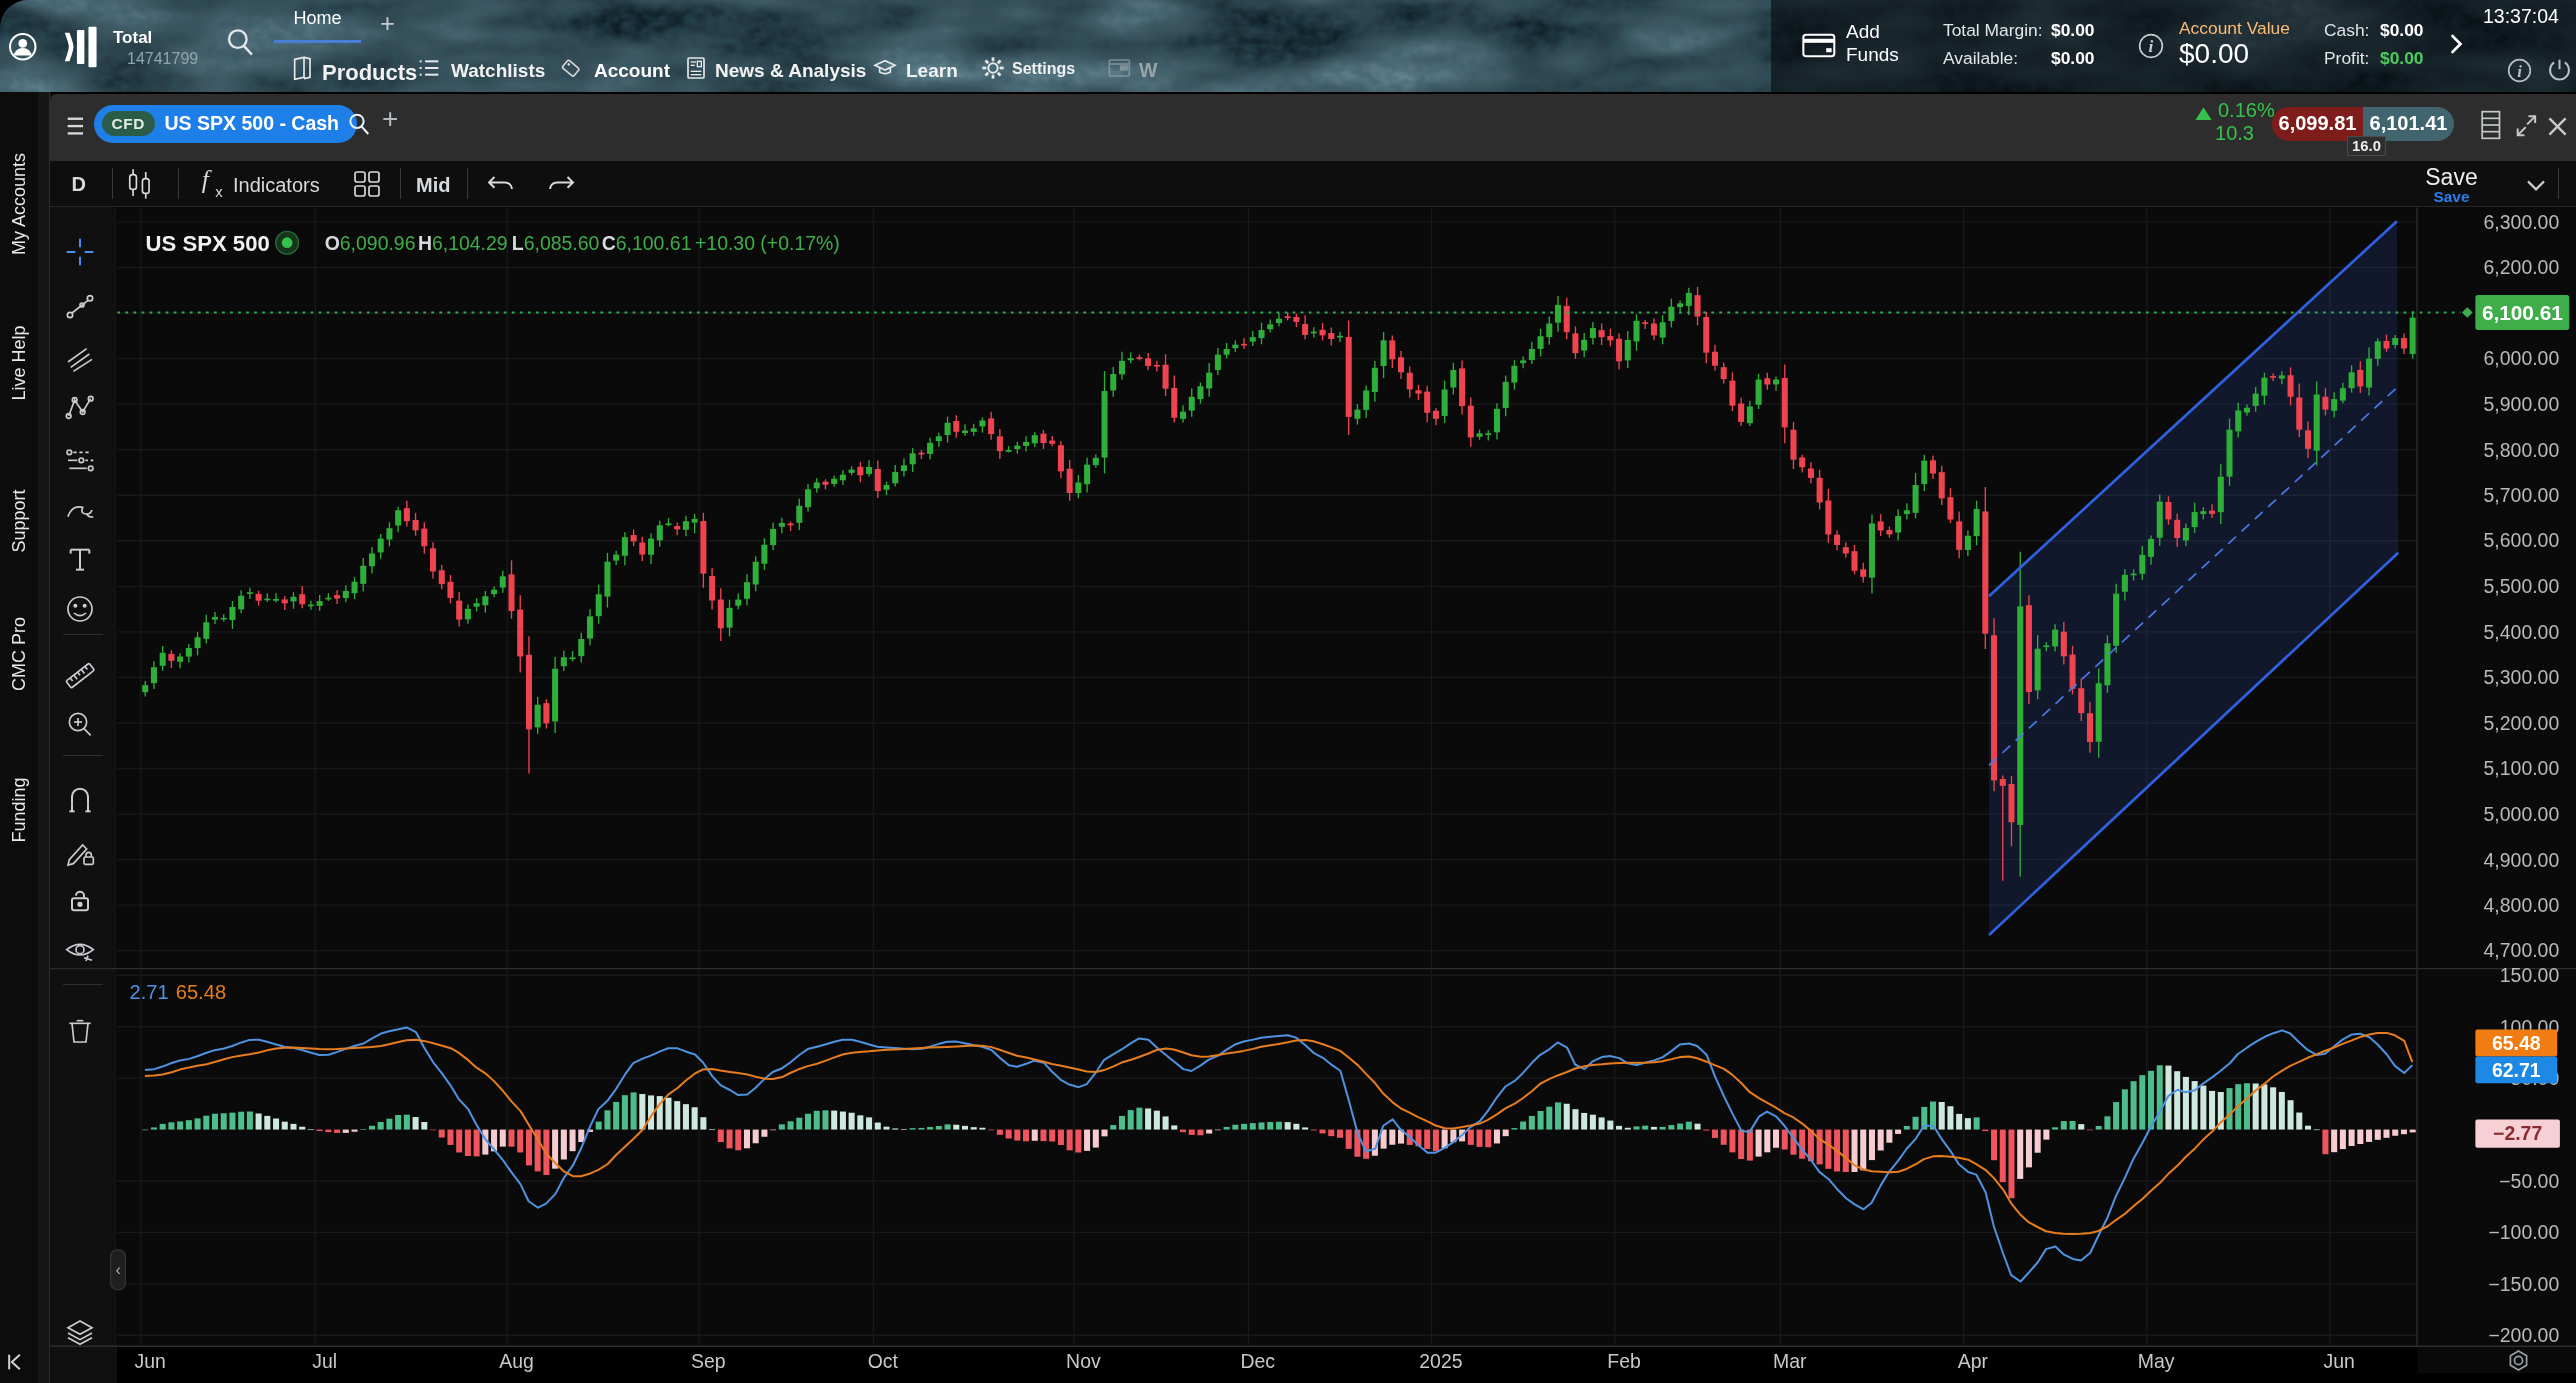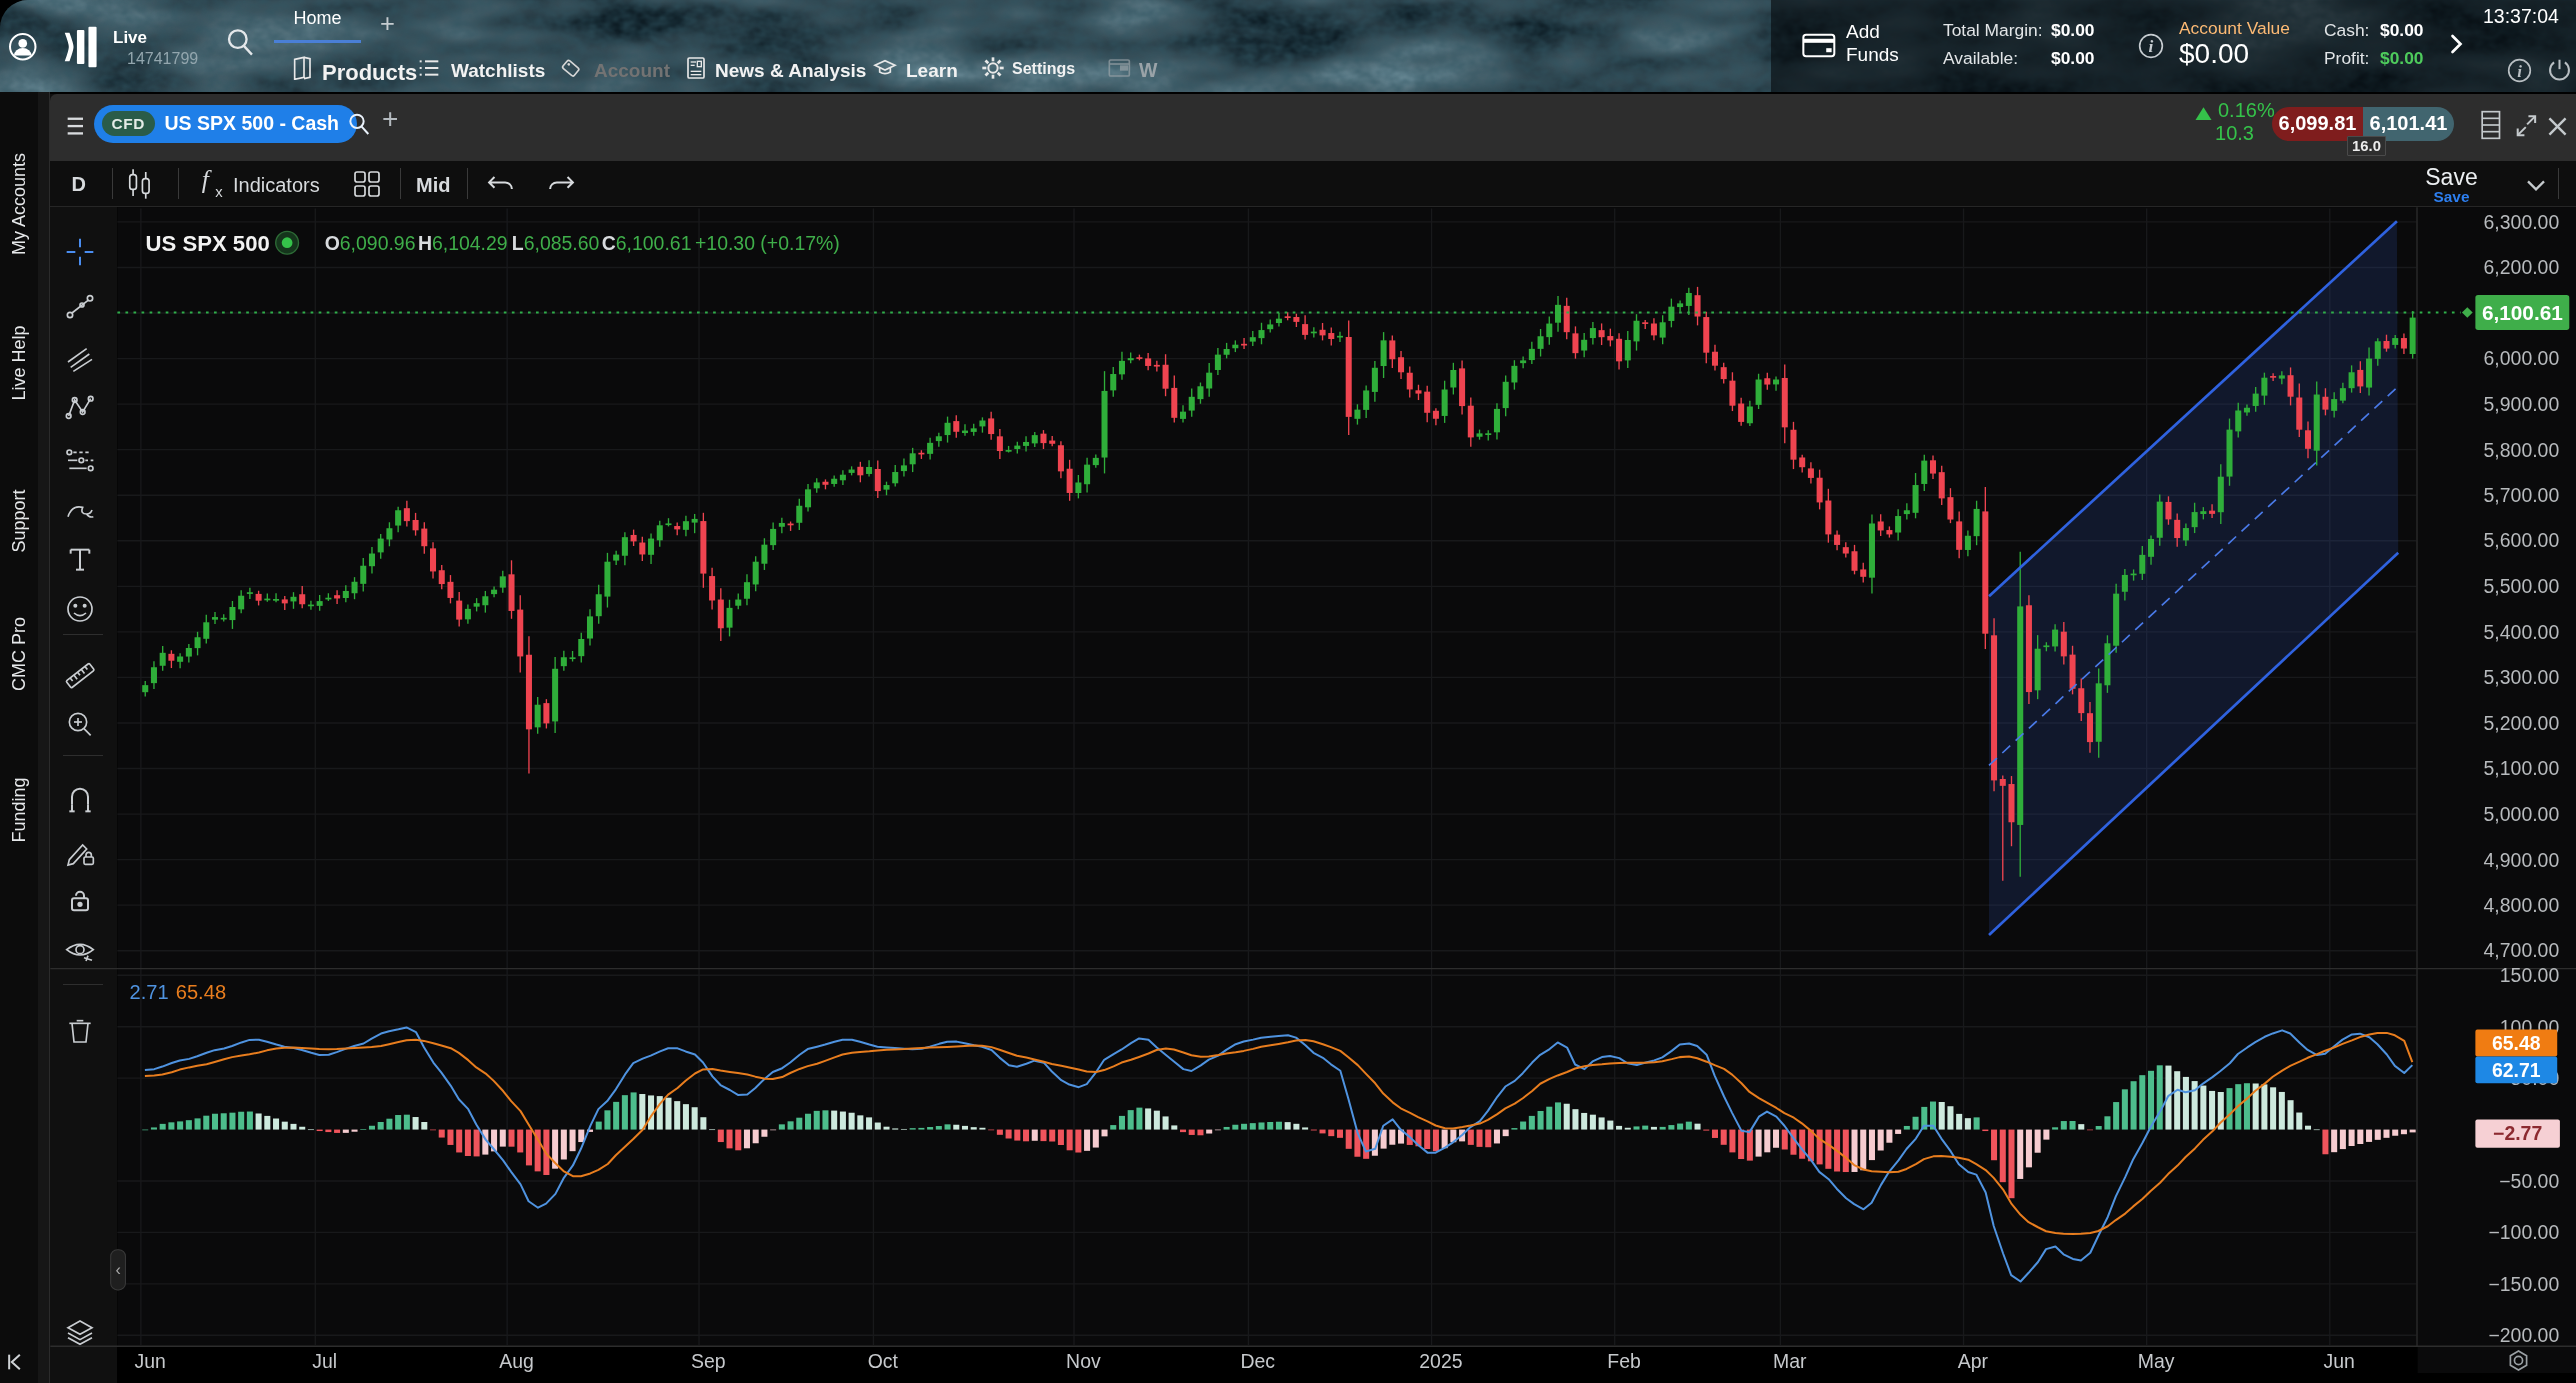--- a/index.html
+++ b/index.html
@@ -45,21 +45,21 @@
 <svg width="29.5" height="29.5" style="position:absolute;left:8px;top:32px" viewBox="0 0 44 44">
   <circle cx="22" cy="22" r="19" fill="none" stroke="#fff" stroke-width="3"></circle>
   <circle cx="22" cy="17" r="6.5" fill="#fff"></circle>
   <path d="M9 35 a13 11 0 0 1 26 0 z" fill="#fff"></path>
 </svg>
 <svg width="38" height="42" style="position:absolute;left:62px;top:25.5px" viewBox="0 0 56 62">
   <path d="M4 10 q6 16 6 21 q0 5 -6 21 l7 0 q6 -16 6 -21 q0 -5 -6 -21 z" fill="#fff"></path>
   <rect x="22" y="6" width="11" height="50" rx="1.5" fill="#fff"></rect>
   <rect x="39" y="1" width="12" height="60" rx="1.5" fill="#fff"></rect>
 </svg>
-<div style="position:absolute;left:113px;top:28px;font-size:17px;color:#fff;font-weight:bold">Live</div>
+<div style="position:absolute;left:113px;top:28px;font-size:17px;color:#fff;font-weight:bold">Total</div>
 <div style="position:absolute;left:127px;top:50px;font-size:16px;color:#93a6ae">14741799</div>
 <svg width="31" height="31" style="position:absolute;left:225px;top:27px" viewBox="0 0 46 46">
   <circle cx="19" cy="18" r="13" fill="none" stroke="#e3e7ea" stroke-width="3.5"></circle>
   <line x1="28" y1="28" x2="40" y2="41" stroke="#e3e7ea" stroke-width="3.5"></line>
 </svg>
 <div style="position:absolute;left:274px;top:8px;width:87px;text-align:center;font-size:18px;color:#fff">Home</div>
 <div style="position:absolute;left:274px;top:40px;width:87px;height:3.4px;background:#4a7fd6"></div>
 <div style="position:absolute;left:380px;top:9.4px;font-size:25.5px;color:#c6ccd0;font-weight:300">+</div>
 <svg width="24" height="24" style="position:absolute;left:290px;top:56px" viewBox="0 0 36 36">
         <path d="M7 5 l14 -3 v30 l-14 3 z M21 2 l9 2 v28 l-9 2" fill="none" stroke="#e8e8e8" stroke-width="2.5"></path>
@@ -75,21 +75,21 @@
           <line x1="4" y1="28" x2="7" y2="28"></line>
         </g>
       </svg>
 <div style="position:absolute;left:451px;top:60px;font-size:19px;color:#f2f2f2;font-weight:bold">Watchlists</div>
       <svg width="24" height="24" style="position:absolute;left:558px;top:56px" viewBox="0 0 36 36">
         <g transform="rotate(40 18 18)">
           <rect x="8" y="10" width="22" height="15" rx="3" fill="none" stroke="#d6d6d6" stroke-width="2.5"></rect>
           <circle cx="13" cy="15" r="2" fill="#d6d6d6"></circle>
         </g>
       </svg>
-<div style="position:absolute;left:594px;top:60px;font-size:19px;color:#737373;font-weight:bold">Account</div>
+<div style="position:absolute;left:594px;top:60px;font-size:19px;color:#ffffff;font-weight:bold">Account</div>
       <svg width="24" height="24" style="position:absolute;left:684px;top:56px" viewBox="0 0 36 36">
         <rect x="6" y="3" width="24" height="30" rx="2" fill="none" stroke="#e8e8e8" stroke-width="2.5"></rect>
         <g stroke="#e8e8e8" stroke-width="2">
           <line x1="10" y1="9" x2="18" y2="9"></line>
           <line x1="10" y1="14" x2="16" y2="14"></line>
           <line x1="10" y1="23" x2="26" y2="23"></line>
           <line x1="10" y1="28" x2="26" y2="28"></line>
         </g>
         <rect x="20" y="8" width="6" height="8" fill="none" stroke="#e8e8e8" stroke-width="2"></rect>
       </svg>

